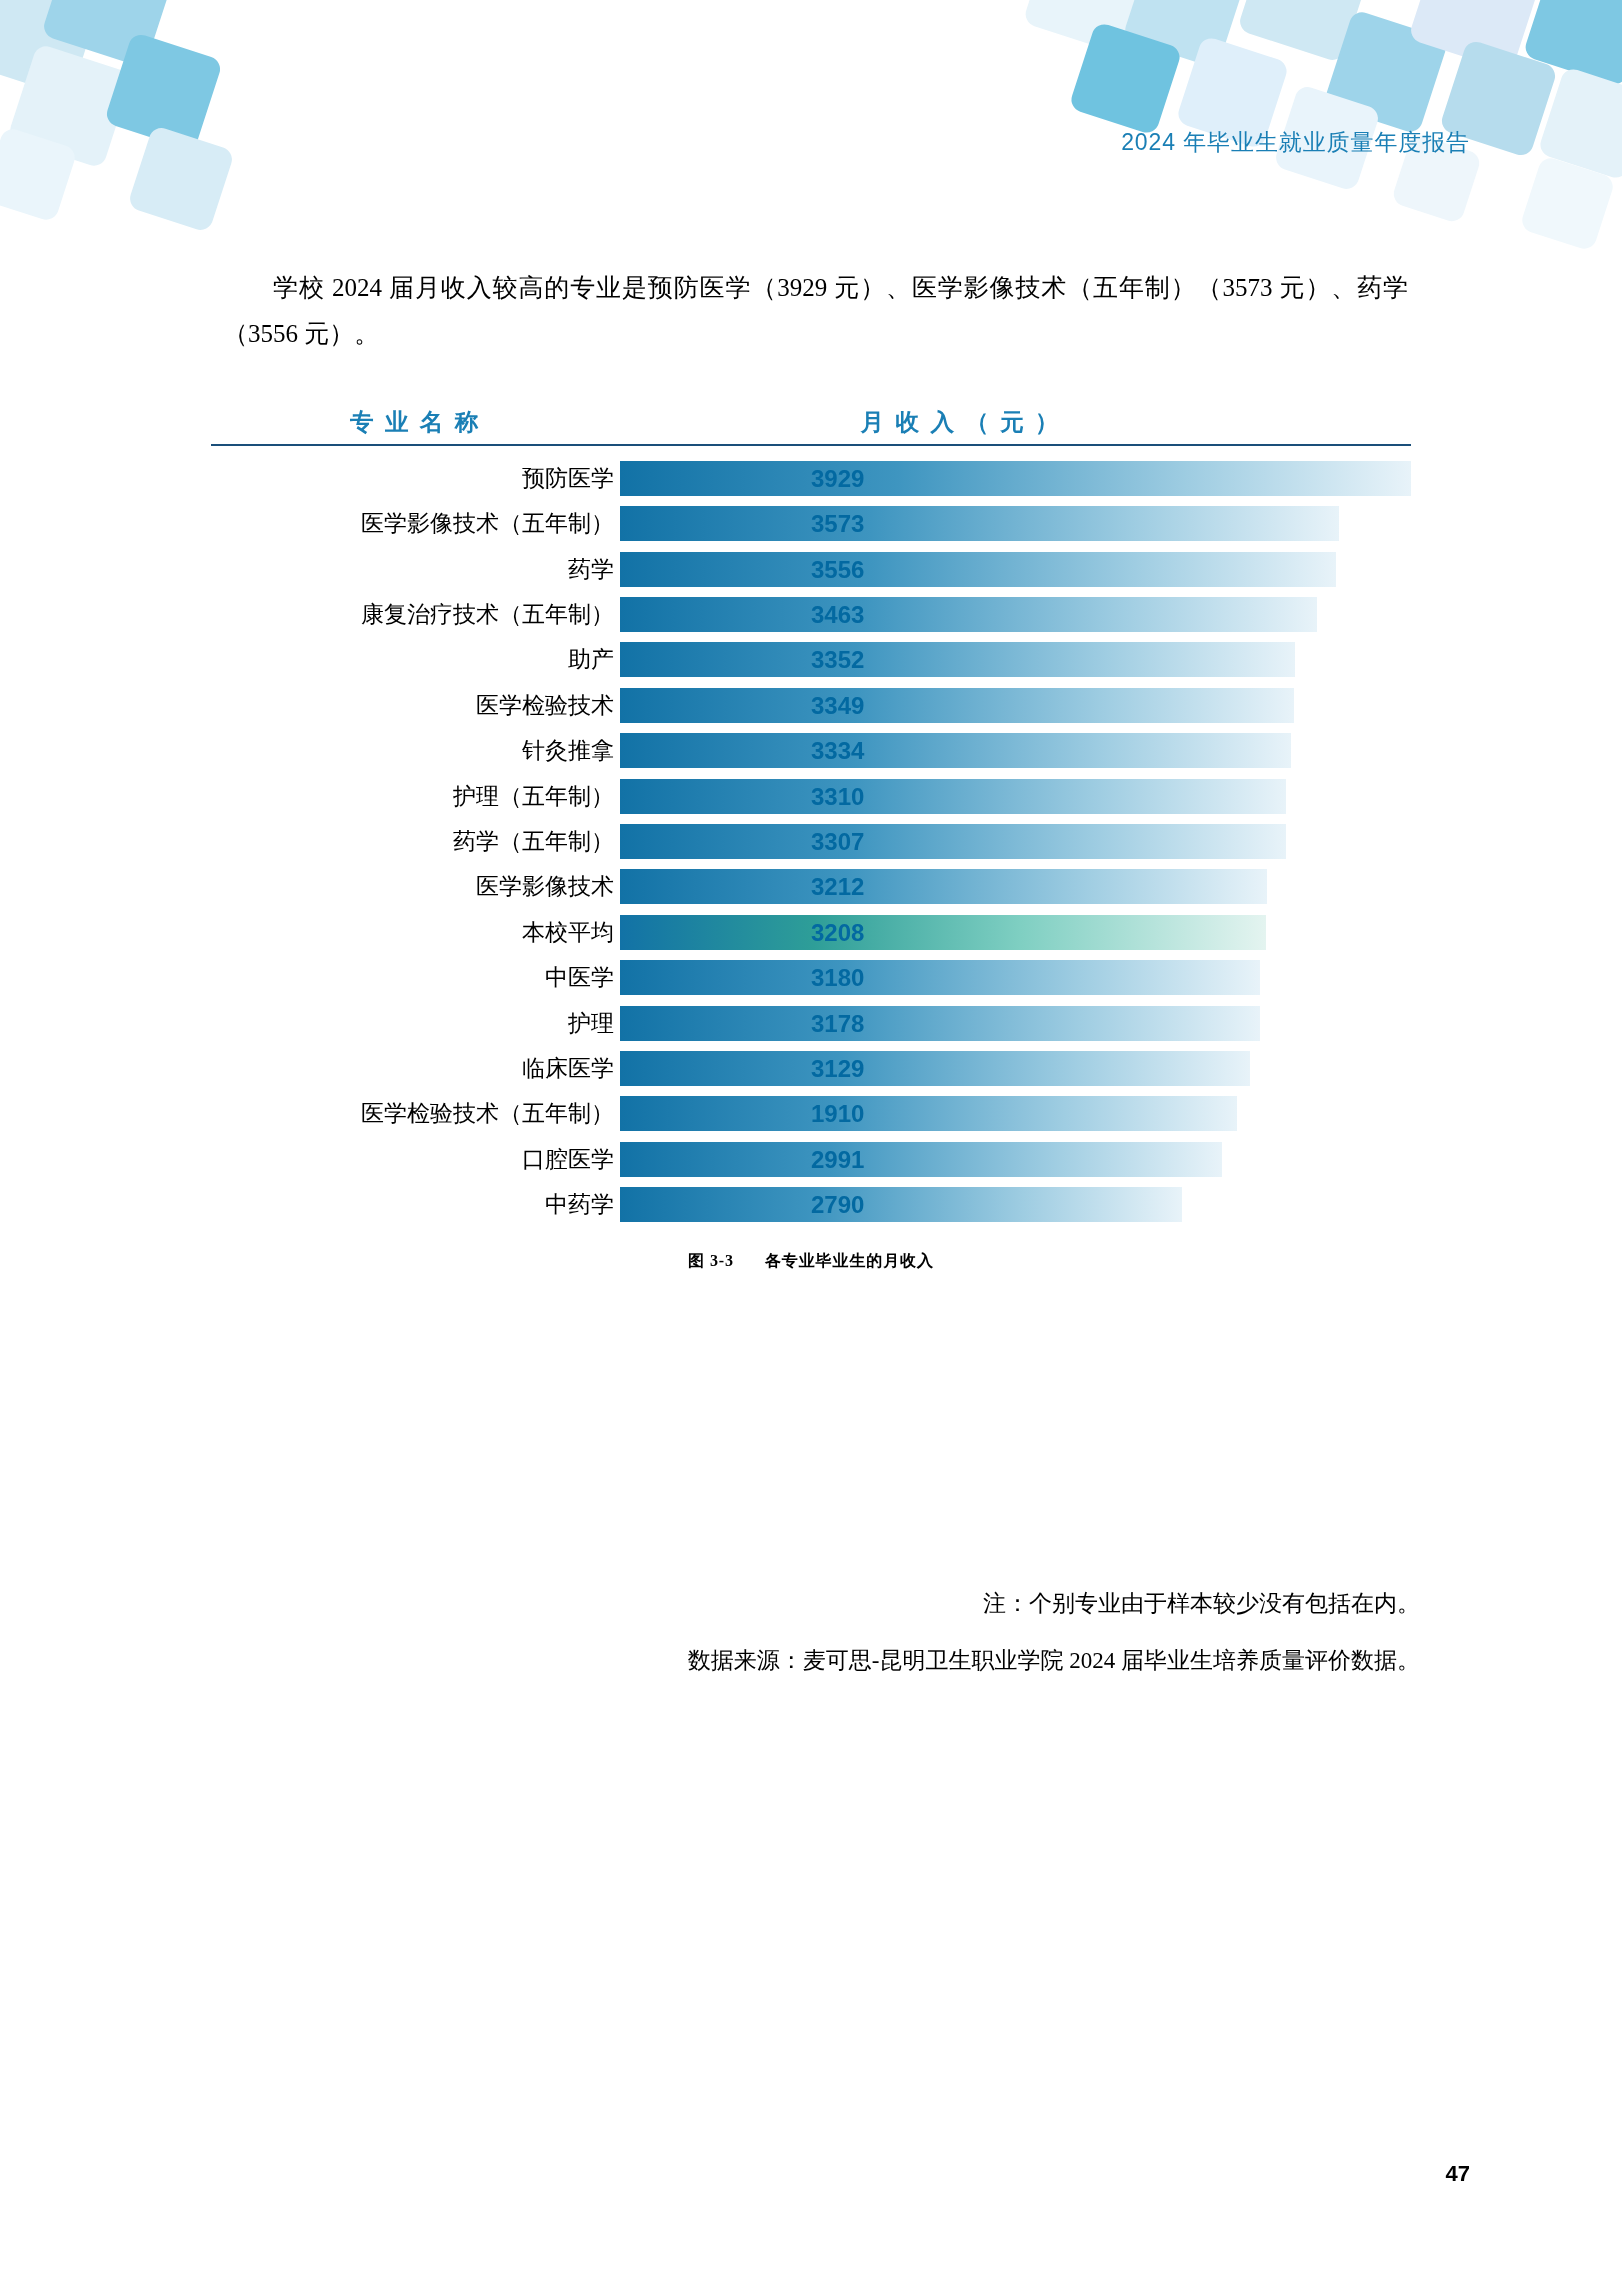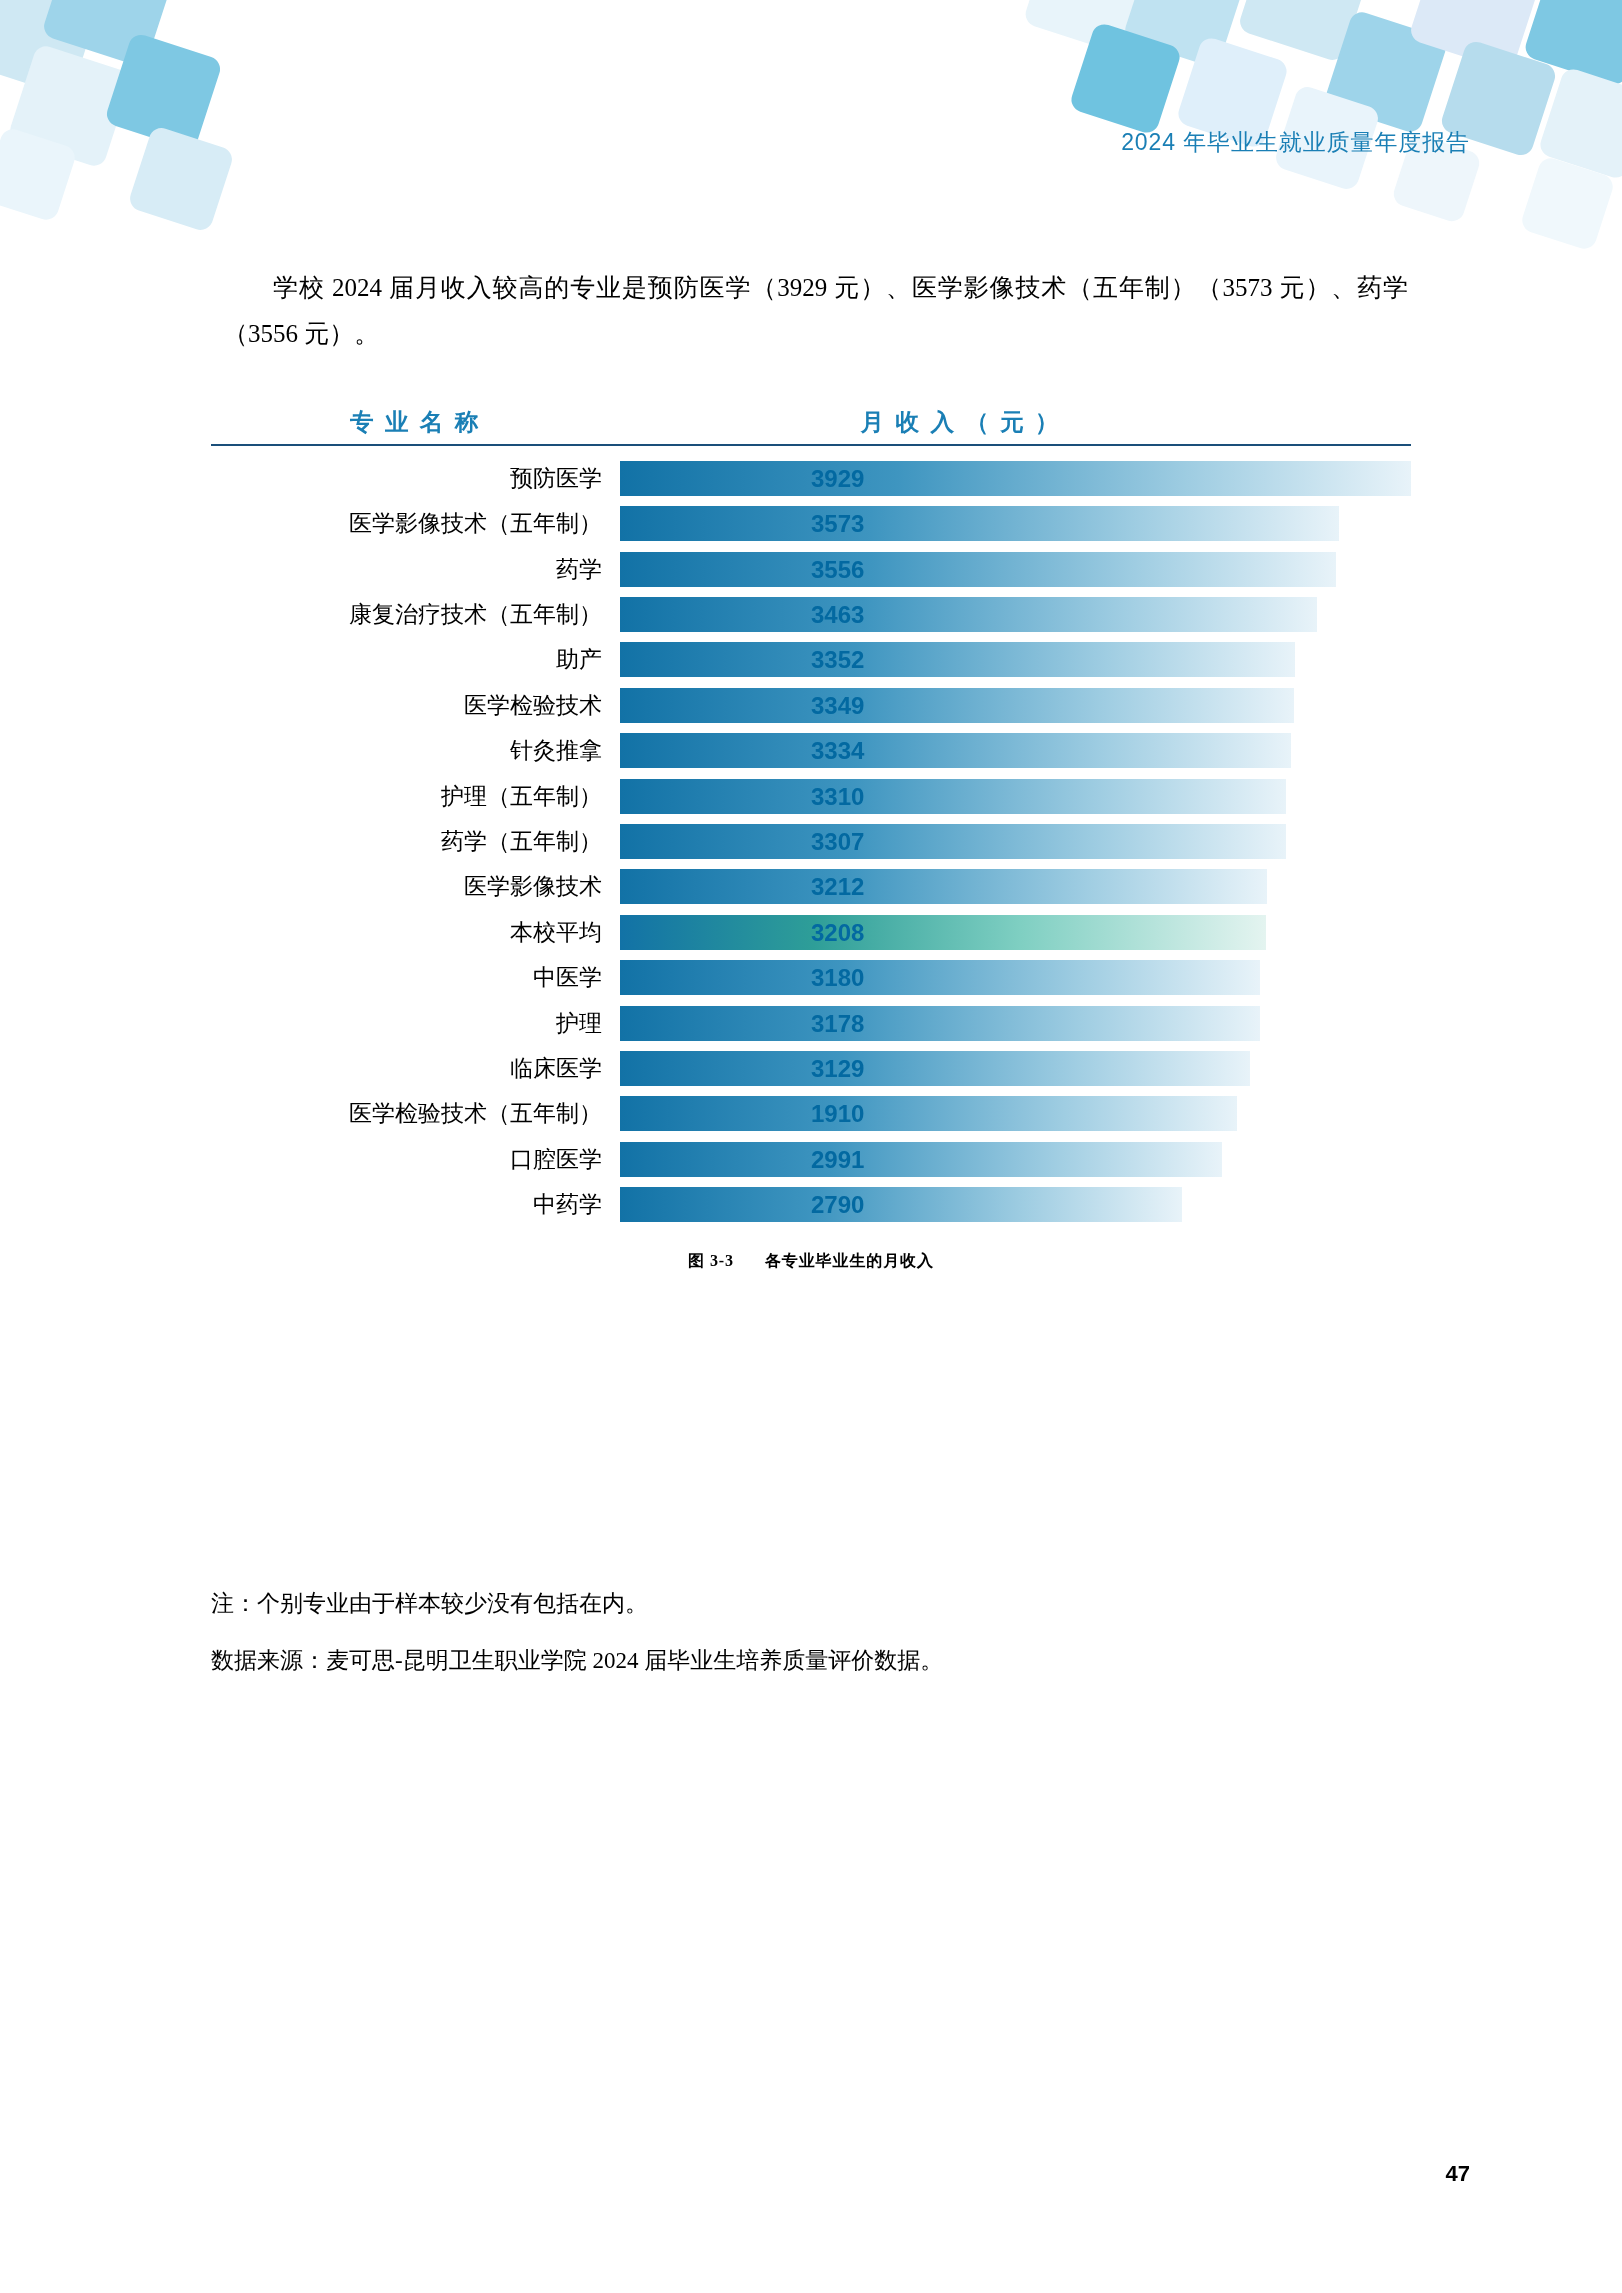--- a/index.html
+++ b/index.html
@@ -95,21 +95,21 @@
   }
   .row {
     display: flex;
     align-items: center;
     height: 39px;
     margin-bottom: 6.4px;
   }
   .row .cat {
     width: 409px;
     text-align: right;
-    padding-right: 18px;
+    padding-right: 6px;
     box-sizing: border-box;
     font-size: 23px;
     color: #000;
     white-space: nowrap;
   }
   .row .barzone {
     flex: 1;
     position: relative;
     height: 35px;
   }
@@ -143,20 +143,21 @@
     color: #000;
     letter-spacing: 0.9px;
   }
   .fig-caption .fignum { margin-right: 31px; }
 
   .notes {
     position: absolute;
     top: 1586px;
     left: 211px;
     width: 1209px;
+    text-align: right;
   }
   .note {
     font-size: 23px;
     color: #000;
     margin: 0 0 20px 0;
     line-height: 1.6;
   }
 
   .page-number {
     position: absolute;

